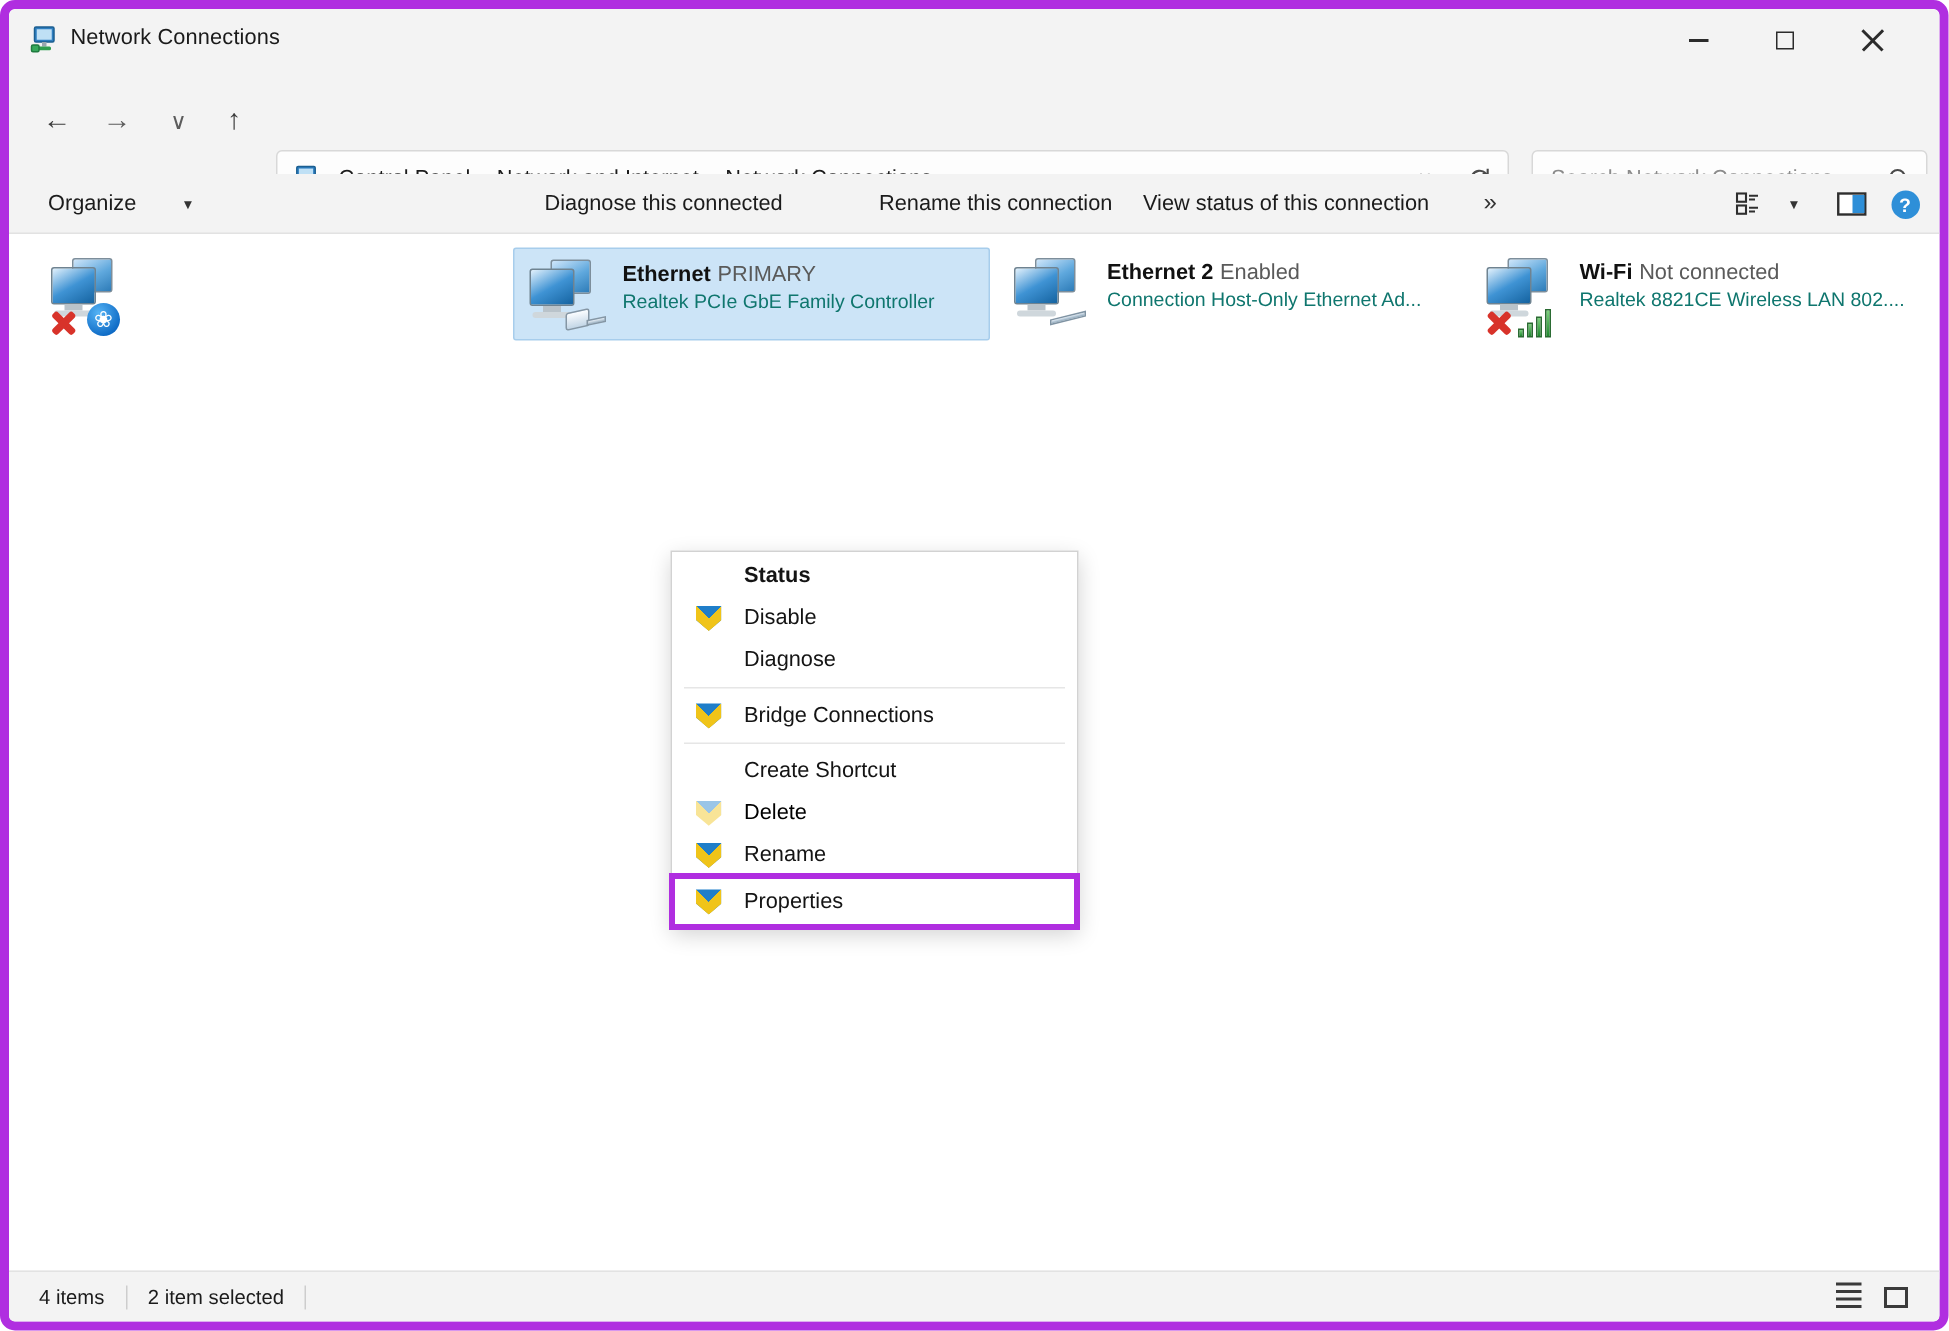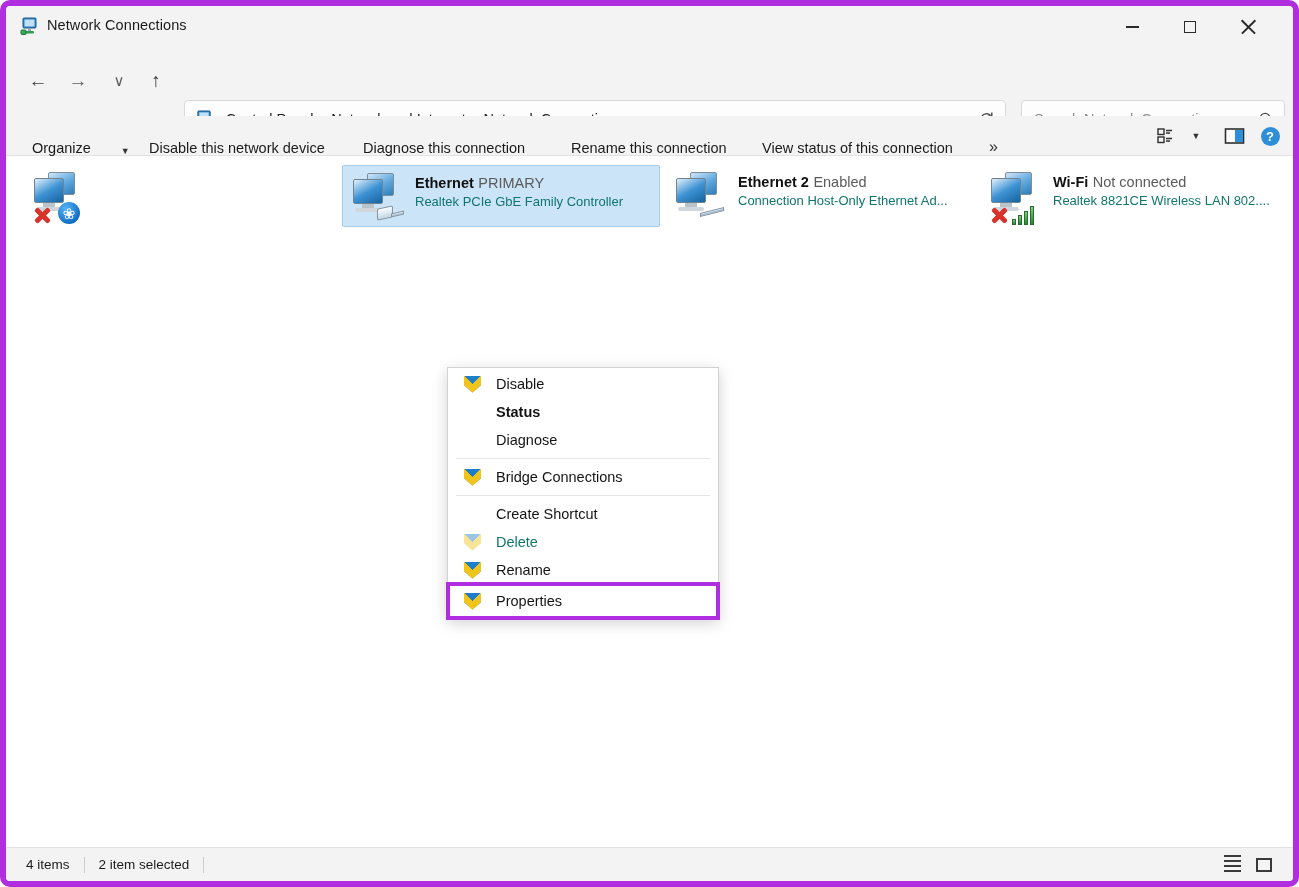--- a/index.html
+++ b/index.html
@@ -137,33 +137,33 @@
 
   
   #commandbar {
     position: absolute; left: 0; top: 110px;
     width: 1287px; height: 40px;
     background: #f3f3f3;
     border-bottom: 1px solid #e2e2e2;
   }
   .cmd-item {
     position: absolute; top: 0; height: 40px;
-    display: flex; align-items: flex-end;
+    display: flex; align-items: center;
     font-size: 14.5px; color: #1b1b1b;
     white-space: nowrap;
     padding: 0 8px;
     gap: 23px;
   }
   .cmd-caret {
     margin-left: 7px; font-size: 9px; color: #333;
   }
   #cmd-organize   { left: 18px; }
   #cmd-disable    { left: 135px; }
   #cmd-diagnose   { left: 349px; }
-  #cmd-rename     { left: 557px; }
+  #cmd-rename     { left: 572px; }
   #cmd-viewstatus { left: 748px; }
   #cmd-overflow   { left: 975px; font-size: 16px; color: #333; }
 
   .cmd-right {
     position: absolute; top: 0; height: 40px;
     display: flex; align-items: center; justify-content: center;
   }
   #cmd-changeview { right: 112px; width: 30px; }
   #cmd-viewcaret  { right: 86px; width: 22px; font-size: 9px; color: #333; }
   #cmd-preview    { right: 44px; width: 30px; }
@@ -321,21 +321,21 @@
     z-index: 50;
   }
   .menu-item {
     height: 28px;
     display: flex; align-items: center;
     font-size: 14.5px; color: #141414;
     padding-left: 10px;
     position: relative;
   }
   .menu-item.bold  { font-weight: bold; }
-  .menu-item.disabled { color: #0f766e; }
+  .menu-item.disabled { color: #000000; }
   .menu-icon-slot {
     width: 38px; flex: none;
     display: flex; align-items: center; justify-content: flex-start;
     padding-left: 6px;
   }
   .uac-shield {
     position: relative;
     width: 17px; height: 17px; flex: none;
   }
   .uac-shield::before {
@@ -475,25 +475,22 @@
         </svg>
       </span>
     </div>
   </div>
 
   <div id="commandbar">
     <div class="cmd-item" id="cmd-organize">
       <span>Organize</span>
       <span class="cmd-caret">▼</span>
     </div>
-    <div class="cmd-item" id="cmd-disable">
-      <span>Disable this network device</span>
-    </div>
     <div class="cmd-item" id="cmd-diagnose">
-      <span>Diagnose this connection</span>
+      <span>Diagnose this connected</span>
     </div>
     <div class="cmd-item" id="cmd-rename">
       <span>Rename this connection</span>
     </div>
     <div class="cmd-item" id="cmd-viewstatus">
       <span>View status of this connection</span>
     </div>
     <div class="cmd-item" id="cmd-overflow">
       <span>»</span>
     </div>
@@ -586,30 +583,30 @@
       </span>
       <span class="conn-text">
         <span class="conn-name">Wi-Fi</span>
         <span class="conn-status">Not connected</span>
         <span class="conn-device">Realtek 8821CE Wireless LAN 802....</span>
       </span>
     </div>
 
     <div id="contextmenu">
 
+      <div class="menu-item bold">
+        <span class="menu-icon-slot"></span>
+        <span>Status</span>
+      </div>
+
       <div class="menu-item">
         <span class="menu-icon-slot">
           <span class="uac-shield"></span>
         </span>
         <span>Disable</span>
-      </div>
-
-      <div class="menu-item bold">
-        <span class="menu-icon-slot"></span>
-        <span>Status</span>
       </div>
 
       <div class="menu-item">
         <span class="menu-icon-slot"></span>
         <span>Diagnose</span>
       </div>
 
       <div class="menu-sep"></div>
 
       <div class="menu-item">

